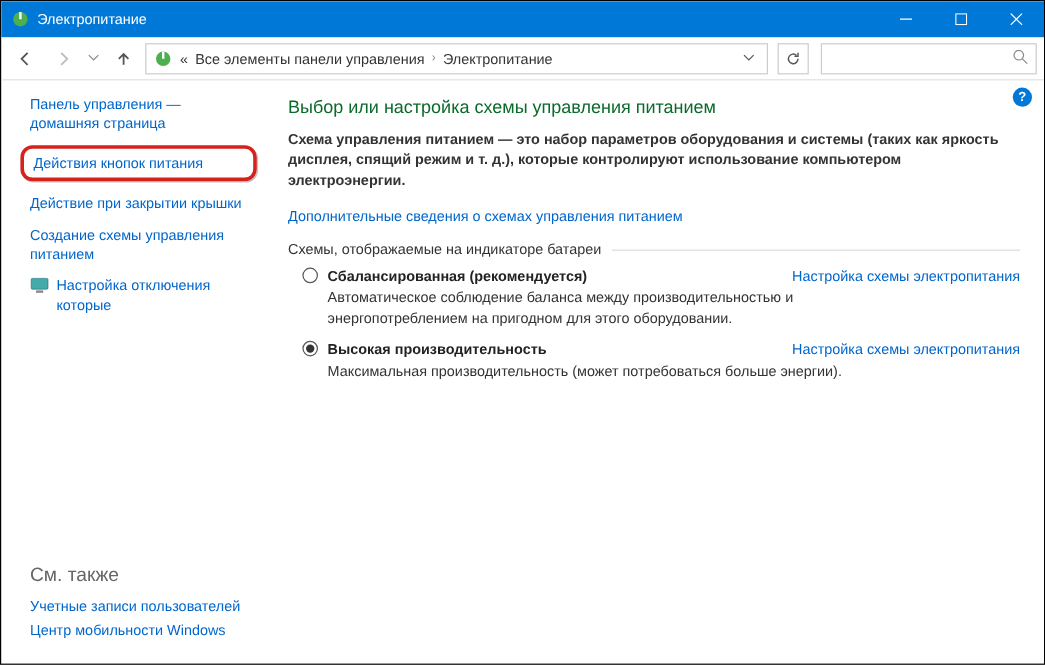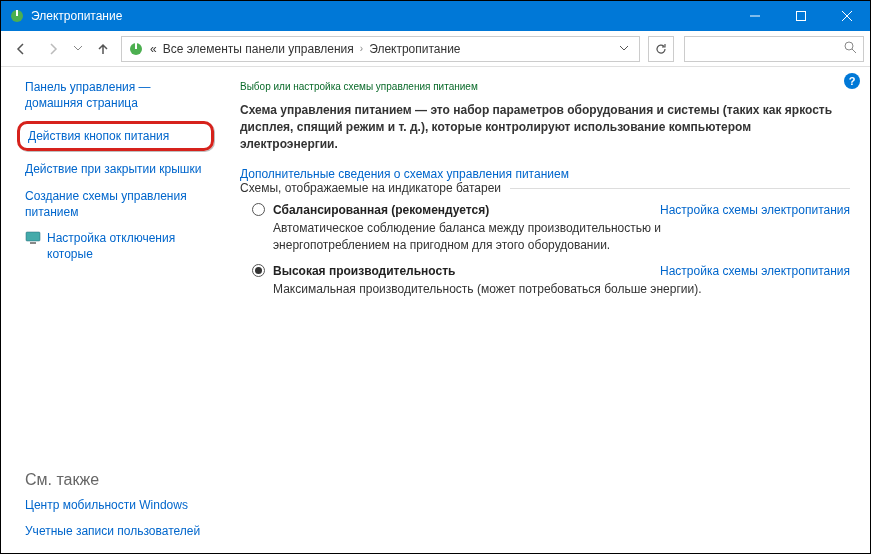--- a/index.html
+++ b/index.html
@@ -146,39 +146,40 @@
   top: 6px; right: 10px;
   width: 16px; height: 16px;
   border-radius: 50%;
   background: #0078d7;
   color: #fff;
   font-size: 11px;
   display: flex; align-items: center; justify-content: center;
   font-weight: bold;
 }
 .main h1 {
-  font-size: 10px;
+  font-size: 15px;
   font-weight: 400;
   color: #0a6a2a;
   margin-bottom: 10px;
 }
 .desc {
   color: #333;
   font-size: 12px;
   line-height: 1.4;
   margin-bottom: 15px;
   font-weight: bold;
 }
 .link-inline {
   color: #0066cc;
   text-decoration: underline;
   cursor: pointer;
 }
 
 .groupbox {
+  margin-top: 14px;
 }
 .groupbox-label {
   color: #333;
   font-size: 12px;
   margin-bottom: 4px;
   position: relative;
 }
 .groupbox-label::after {
   content: "";
   position: absolute;
@@ -325,22 +326,22 @@
         <svg width="16" height="16" viewBox="0 0 16 16">
             <rect x="1" y="2" width="14" height="9" rx="1" fill="#4aa" stroke="#267" stroke-width="0.5"></rect>
             <rect x="5" y="12" width="6" height="2" fill="#888"></rect>
           </svg>
       </span>
       <span>Настройка отключения которые</span>
     </div>
 
 
     <div class="see-also">См. также</div>
+    <a class="side-link" style="margin-bottom:4px">Учетные записи пользователей</a>
     <a class="side-link">Центр мобильности Windows</a>
-    <a class="side-link" style="margin-bottom:4px">Учетные записи пользователей</a>
   </div>
 
   <div class="main">
     <div class="help-icon">?</div>
 
     <h1>Выбор или настройка схемы управления питанием</h1>
     <p class="desc">Схема управления питанием — это набор параметров оборудования и системы (таких как яркость дисплея, спящий режим и т. д.), которые контролируют использование компьютером электроэнергии.</p>
     <a class="link-inline">Дополнительные сведения о схемах управления питанием</a>
 
     <div class="groupbox">

